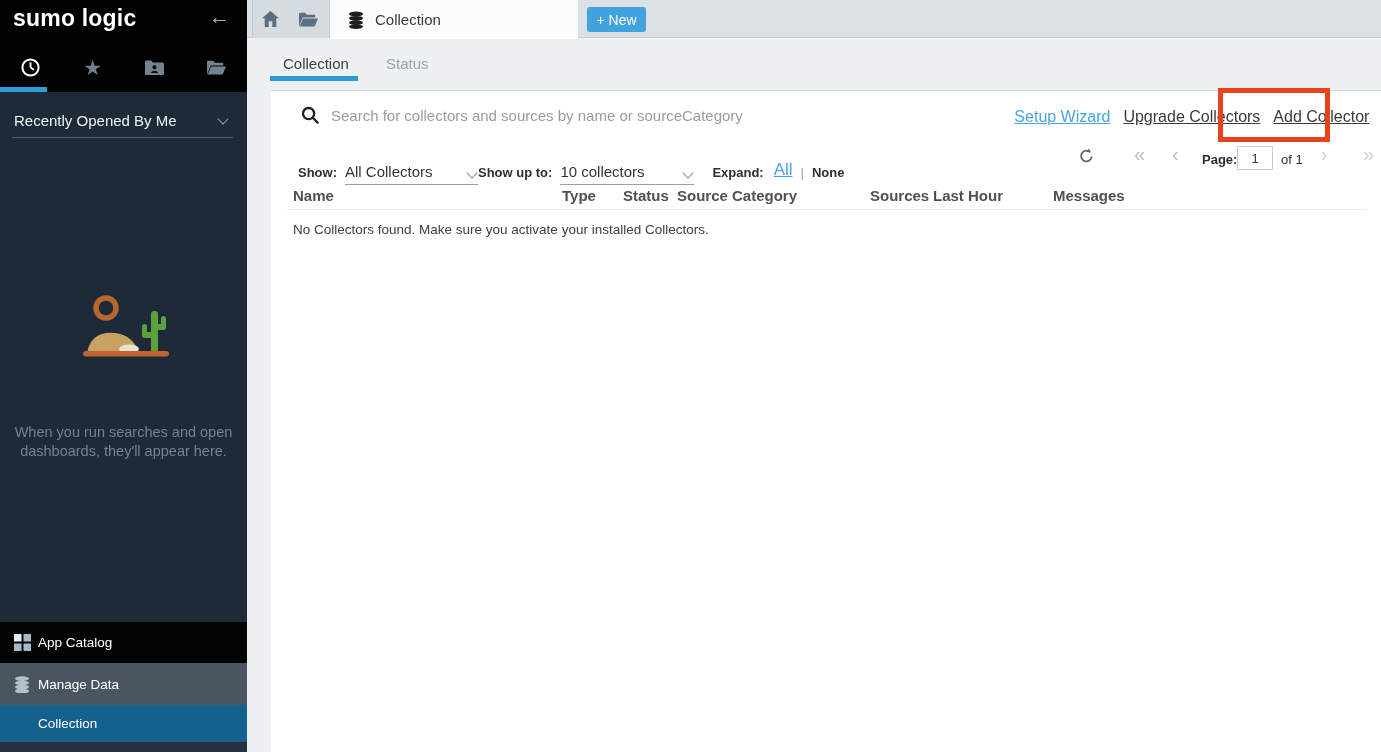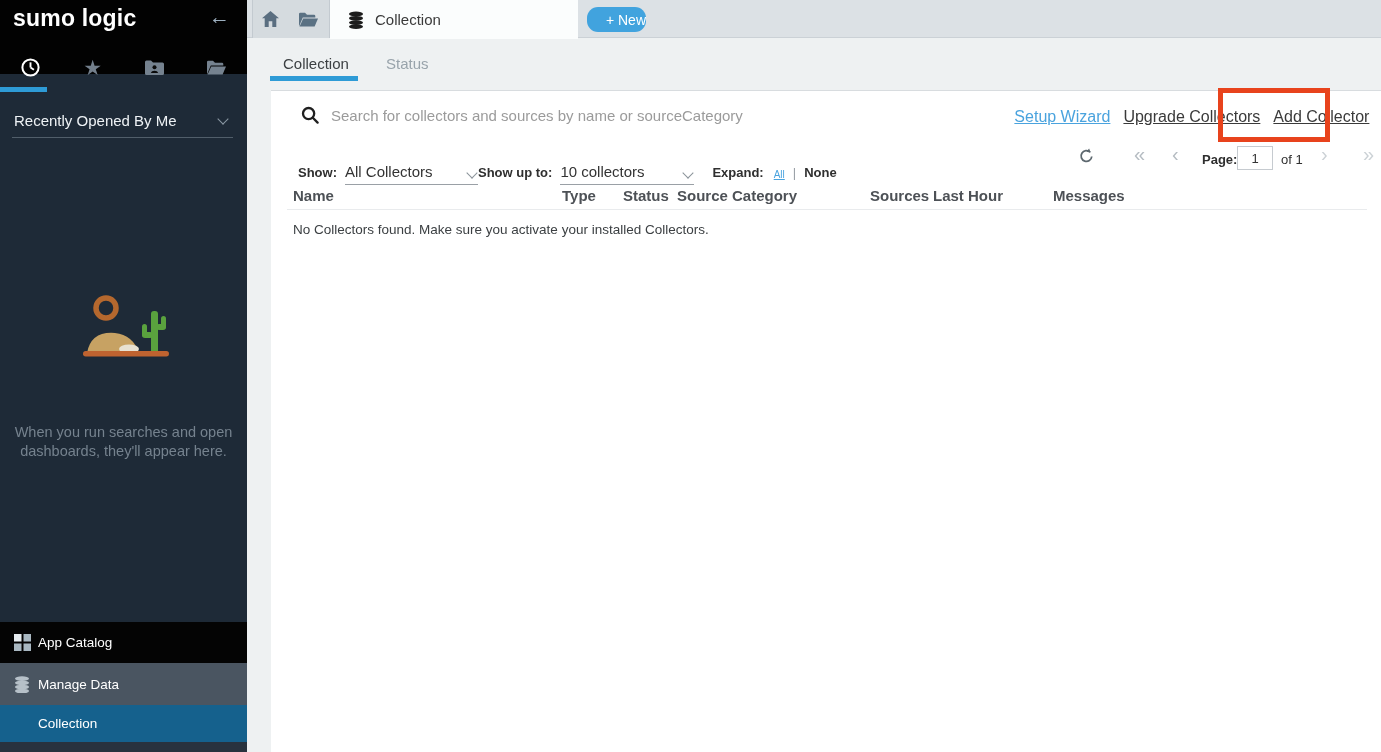--- a/index.html
+++ b/index.html
@@ -1,21 +1,21 @@
 <!DOCTYPE html>
 <html><head>
 <meta charset="utf-8">
 <style>
   * { margin:0; padding:0; box-sizing:border-box; }
   html,body { width:1381px; height:752px; overflow:hidden;
     font-family:"Liberation Sans", sans-serif; background:#fff; }
 
   
   #sidebar { position:absolute; left:0; top:0; width:247px; height:752px; background:#1e2a37; }
-  #sidebar-top { position:absolute; left:0; top:0; width:247px; height:74px; background:#020202;text-decoration:underline; }
+  #sidebar-top { position:absolute; left:0; top:0; width:247px; height:92px; background:#020202;text-decoration:underline; }
   #logo { position:absolute; left:13px; top:5px; font-size:23px; font-weight:bold; color:#fff; letter-spacing:.2px; }
   #back-arrow { position:absolute; right:17px; top:5px; font-size:21px; color:#9db0c0; cursor:pointer; }
   #icon-row { position:absolute; left:0; top:48px; width:247px; height:38px; display:flex; }
   .nav-cell { flex:1; display:flex; align-items:center; justify-content:center; cursor:pointer; }
   .star-glyph { font-size:21px; color:#737f8c; line-height:1; }
   #active-bar { position:absolute; left:0; top:87px; width:47px; height:5px; background:#2e9bd6; }
 
   #recent-select { position:absolute; left:0; top:106px; width:247px; height:32px; cursor:pointer; }
   #recent-label { position:absolute; left:14px; top:6px; font-size:15px; color:#eef2f5; }
   #recent-underline { position:absolute; left:12px; right:14px; top:31px; height:1px; background:#515e6a; }
@@ -44,21 +44,21 @@
   #tabstrip { position:absolute; left:0; top:0; width:1134px; height:38px; background:#dce1e5;
     border-bottom:1px solid #cbd1d6; }
   .icon-btn { position:absolute; top:0; height:38px; background:#d5dbdf; border-left:1px solid #c3cad0;
     border-right:1px solid #c3cad0; display:flex; align-items:center; justify-content:center; cursor:pointer; }
   #home-btn { left:5px; width:37px; }
   #folder-btn { left:41px; width:42px; border-left:none; }
   #tab-active { position:absolute; left:83px; top:0; width:248px; height:39px; background:#fbfdfd;
     display:flex; align-items:center; padding-left:18px; gap:11px; font-size:15px; color:#3a3a3a;
     z-index:1; cursor:pointer; }
   #new-btn { position:absolute; left:340px; top:7px; width:59px; height:25px; background:#41a3de;
-    color:#fff; border:none; border-radius:11px; font-size:14px; font-family:inherit; cursor:pointer;text-align:right; }
+    color:#fff; border:none; border-radius:3px; font-size:14px; font-family:inherit; cursor:pointer; }
 
   #subtabs { position:absolute; left:0; top:38px; width:1134px; height:52px; background:#eef1f2; }
   #subtab-collection { position:absolute; left:36px; top:17px; font-size:15px; color:#3c4043; cursor:pointer; }
   #subtab-status { position:absolute; left:139px; top:17px; font-size:15px; color:#98a3ab; cursor:pointer; }
   #subtab-underline { position:absolute; left:23px; top:38px; width:88px; height:5px; background:#2e9bd6; }
 
   #panel { position:absolute; left:24px; top:90px; width:1204px; height:662px; background:#fff;
     border-top:1px solid #d8dcdf; }
 
   #search-icon { position:absolute; left:30px; top:15px; }
@@ -73,21 +73,21 @@
   #filter-row { position:absolute; left:27px; top:68px; display:flex; align-items:flex-end; height:26px; }
   .f-label { font-size:13px; font-weight:600; color:#2f2f2f; padding-bottom:5px; }
   .dd { display:flex; justify-content:space-between; align-items:flex-end;
     border-bottom:1px solid #9aa0a6; padding-bottom:4px; margin-left:8px; cursor:pointer; }
   .dd .val { font-size:15px; color:#333; }
   .dd .chev { border-color:#8a9399; margin-bottom:3px; margin-right:2px; }
   #dd-show { width:133px; }
   #dd-limit { width:134px; }
   .ml20 { }
   .ml18 { margin-left:18px; }
-  #expand-all { font-size:10px; color:#4aa3de; text-decoration:underline; padding-bottom:5px; margin-left:10px; cursor:pointer; }
+  #expand-all { font-size:17px; color:#4aa3de; text-decoration:underline; padding-bottom:5px; margin-left:10px; cursor:pointer; }
   #expand-sep { font-size:13px; color:#9aa0a6; padding-bottom:5px; margin-left:8px; }
   #expand-none { font-size:13px; font-weight:600; color:#2f2f2f; padding-bottom:5px; margin-left:8px; cursor:pointer; }
 
   #refresh-btn { position:absolute; left:808px; top:57px; cursor:pointer; }
   .pg-chev { position:absolute; top:52px; font-size:20px; color:#b5bcc2; cursor:pointer; }
   #pg-first { left:863px; } #pg-prev { left:901px; }
   #pg-next { left:1050px; color:#ccd2d6; } #pg-last { left:1092px; color:#ccd2d6; }
   #page-label { position:absolute; left:931px; top:61px; font-size:13px; font-weight:600; color:#2f2f2f; }
   #page-input { position:absolute; left:966px; top:55px; width:36px; height:24px;
     border:1px solid #c6cbd0; text-align:center; font-size:13px; font-family:inherit; color:#333; }

